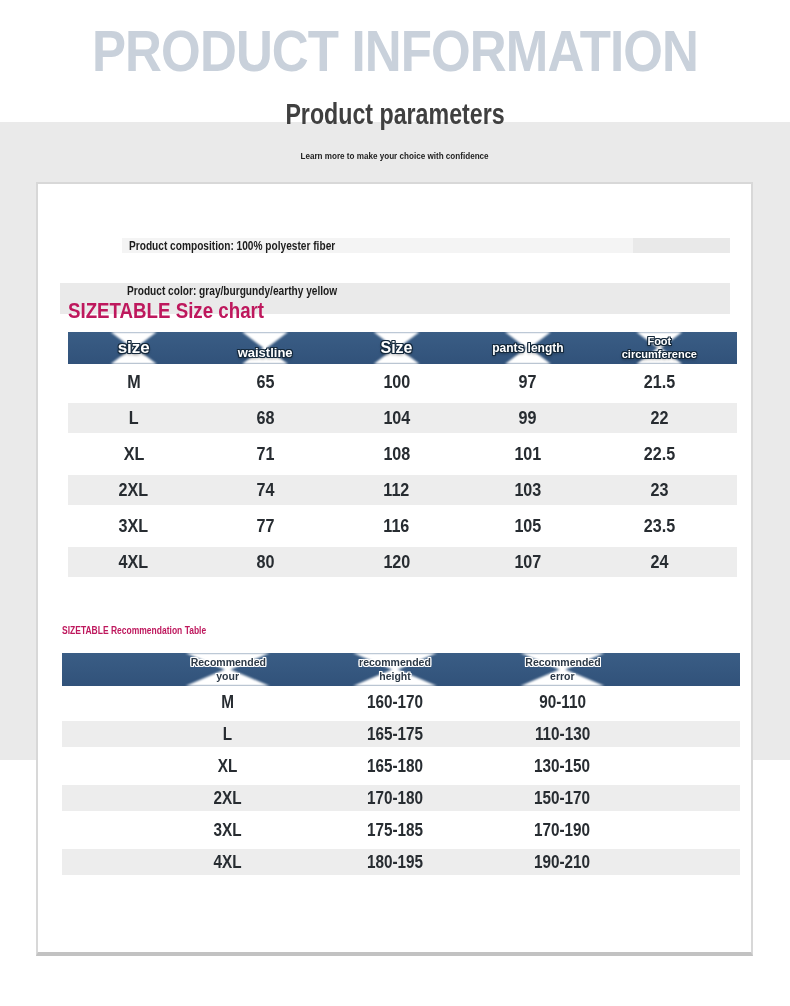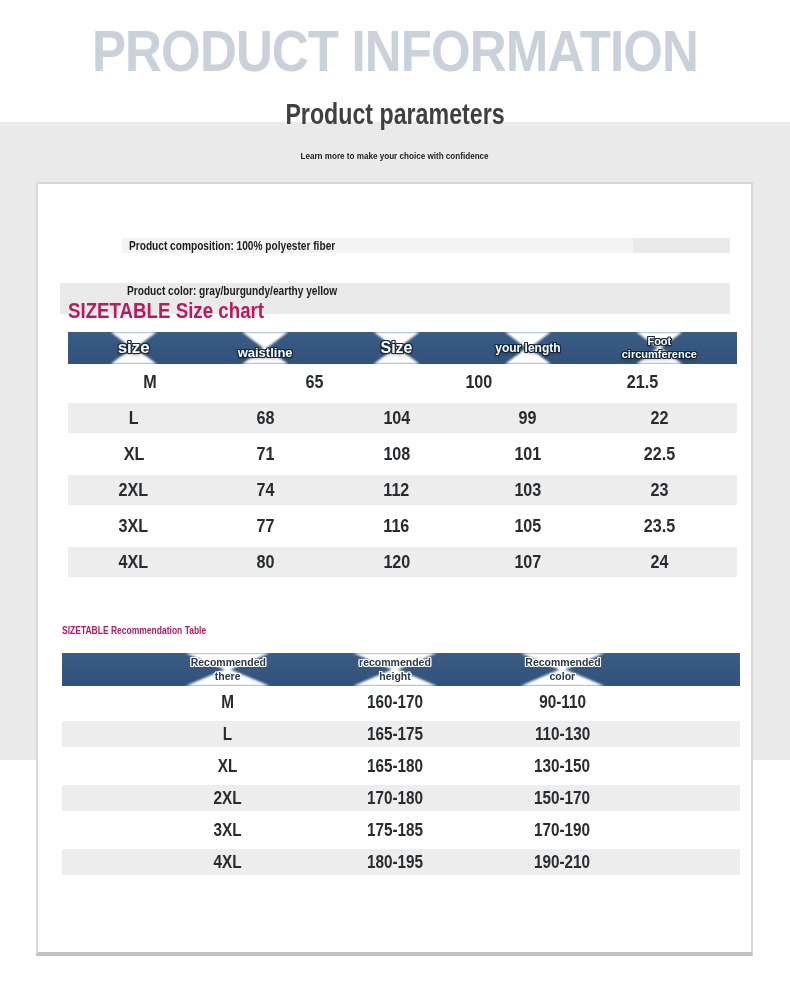--- a/index.html
+++ b/index.html
@@ -119,40 +119,43 @@
               <i class="nt"></i>
               <i class="nb"></i>
             </div>
           <span class="hlabel h2">Size</span>
         </div>
         <div class="hcell">
           <div class="notch notch-1">
               <i class="nt"></i>
               <i class="nb"></i>
             </div>
-          <span class="hlabel h3">your length</span>
+          <span class="hlabel h3">pants length</span>
         </div>
         <div class="hcell">
           <div class="notch notch-1">
               <i class="nt"></i>
               <i class="nb"></i>
             </div>
           <span class="hlabel h4">Foot circumference</span>
         </div>
       </div>
 
       <div class="trow">
         <div class="tcell">
             <span class="cellv">M</span>
           </div>
         <div class="tcell">
             <span class="cellv">65</span>
           </div>
         <div class="tcell">
             <span class="cellv">100</span>
+          </div>
+        <div class="tcell">
+            <span class="cellv">97</span>
           </div>
         <div class="tcell">
             <span class="cellv">21.5</span>
           </div>
       </div>
       <div class="trow alt">
         <div class="tcell">
             <span class="cellv">L</span>
           </div>
         <div class="tcell">
@@ -240,35 +243,35 @@
 
     <div class="sec-heading heading2"><span>SIZETABLE Recommendation Table</span></div>
 
     <div class="table2">
       <div class="banner banner2">
         <div class="hcell">
           <div class="notch notch-2">
               <i class="nt"></i>
               <i class="nb"></i>
             </div>
-          <span class="hlabel2">Recommended there</span>
+          <span class="hlabel2">Recommended your</span>
         </div>
         <div class="hcell">
           <div class="notch notch-2">
               <i class="nt"></i>
               <i class="nb"></i>
             </div>
           <span class="hlabel2">recommended height</span>
         </div>
         <div class="hcell">
           <div class="notch notch-2">
               <i class="nt"></i>
               <i class="nb"></i>
             </div>
-          <span class="hlabel2">Recommended color</span>
+          <span class="hlabel2">Recommended error</span>
         </div>
       </div>
 
       <div class="trow2">
         <div class="tcell">
             <span class="cellv">M</span>
           </div>
         <div class="tcell">
             <span class="cellv">160-170</span>
           </div>

